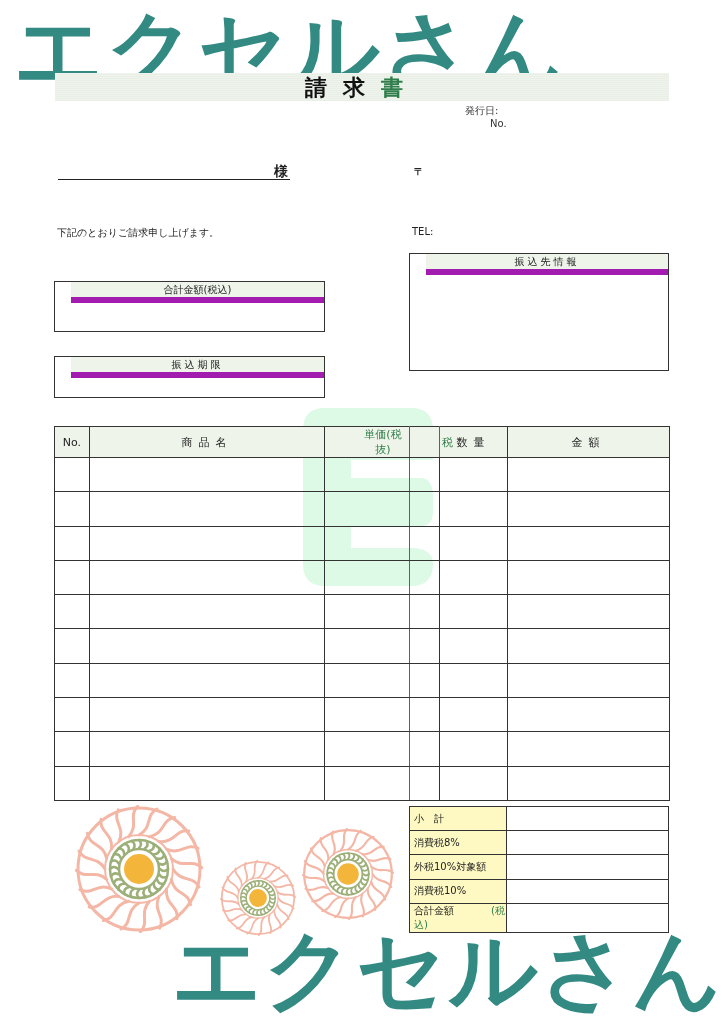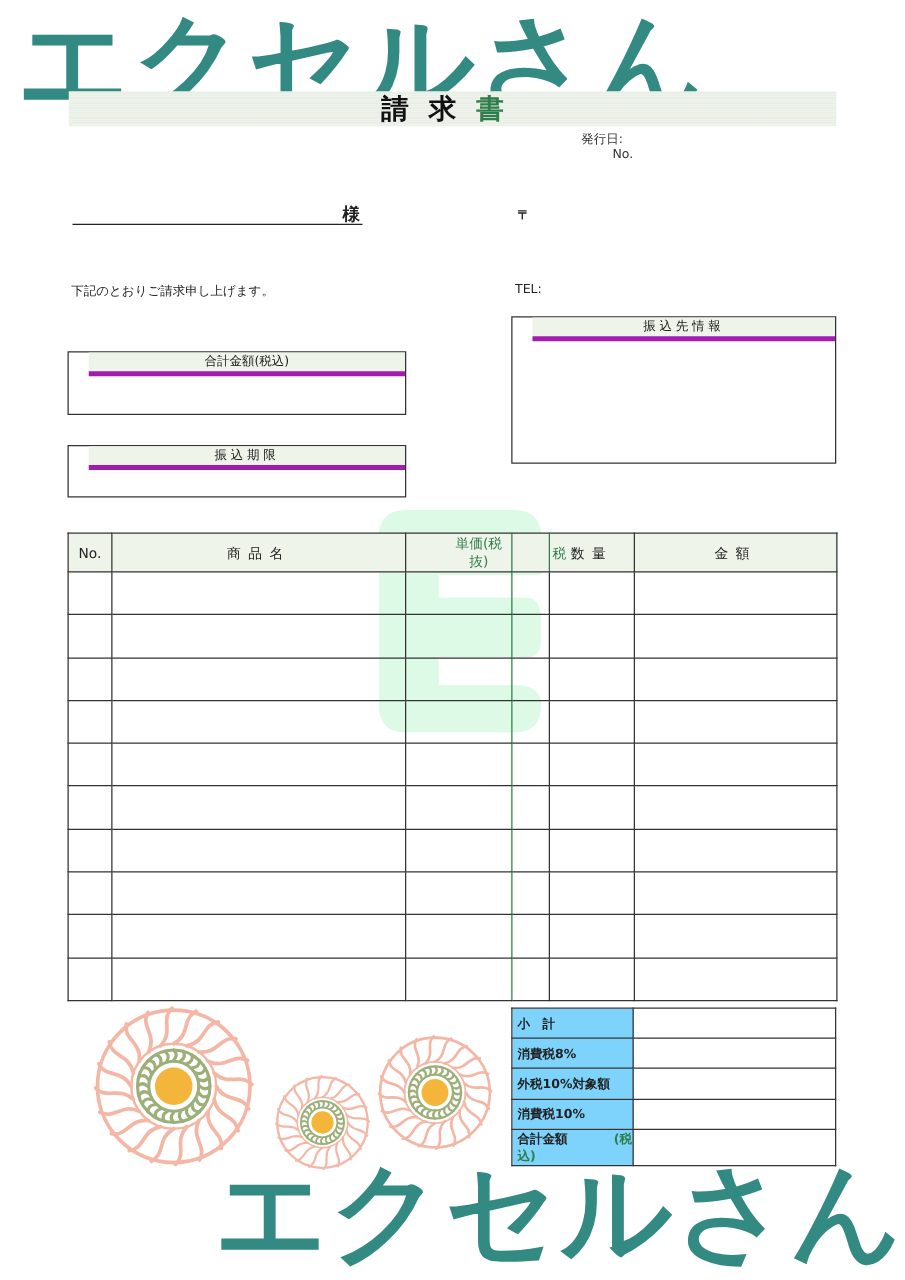--- a/index.html
+++ b/index.html
@@ -14,31 +14,31 @@
   .title-band { left:55px; top:73px; width:614px; height:28px; background:#eef3ec;
         background-image:repeating-linear-gradient(0deg, rgba(0,0,0,0.02) 0 1px, transparent 1px 2px); z-index:1; }
   .title { left:55px; top:73px; width:614px; height:28px; text-align:center; font-size:22px;
         font-weight:bold; letter-spacing:16px; line-height:30px; z-index:2; color:#111; }
   .title .g { color:#2f7d4a; }
   .meta { font-size:10px; color:#333; z-index:2; }
   .recipient-line { left:58px; top:179px; width:232px; border-bottom:1.5px solid #222; height:0; z-index:2; }
   .sama { left:274px; top:163px; font-size:14px; font-weight:bold; z-index:2; }
   .small { font-size:10px; z-index:2; }
   .box { border:1px solid #333; background:#fff; z-index:2; box-sizing:border-box; }
-  .box-head { height:15px; border-bottom:4px solid #a21caf; background:#eef4ea; text-align:center;
+  .box-head { height:15px; border-bottom:6px solid #a21caf; background:#eef4ea; text-align:center;
         font-size:10px; line-height:15px; letter-spacing:3px;margin-left:16px; }
   .items { left:54px; top:426px; width:615px; border-collapse:collapse; z-index:2; table-layout:fixed; }
   .items th, .items td { border:1px solid #333; padding:0; font-size:11px; font-weight:normal; }
   .items th { height:19px; background:#eef4ea; letter-spacing:6px; }
   .items td { height:33.3px; background:transparent; }
   .items th.green, .items td.green { color:#2f7d4a; border-left-color:#2f7d4a; border-right-color:#2f7d4a;padding-left:32px; }
   .items th.nospace { letter-spacing:0; }
   .summary { left:409px; top:806px; width:260px; border-collapse:collapse; z-index:2; table-layout:fixed; }
   .summary td { border:1px solid #333; height:23.2px; font-size:10px; padding:0 0 0 4px; }
-  .summary td.lbl { background:#7dd3fc; width:92px;font-weight:bold; }
+  .summary td.lbl { background:#fef9c3; width:92px; }
   .summary .gtxt { color:#2f7d4a;margin-left:37px; }
   .flower { position:absolute; z-index:1; }
 </style>
 </head>
 <body>
 
 <div class="wm wm-top">エクセルさん</div>
 <svg class="abs wm-e" viewBox="0 0 130 178">
   <path d="M22 0 H108 Q130 0 130 22 V52 H48 V70 H118 Q130 70 130 90 V104 Q130 118 118 118 H48 V140 H108 Q130 140 130 156 Q130 178 108 178 H22 Q0 178 0 156 V22 Q0 0 22 0 Z" fill="#d9f9e3" opacity="0.9"></path>
 </svg>

